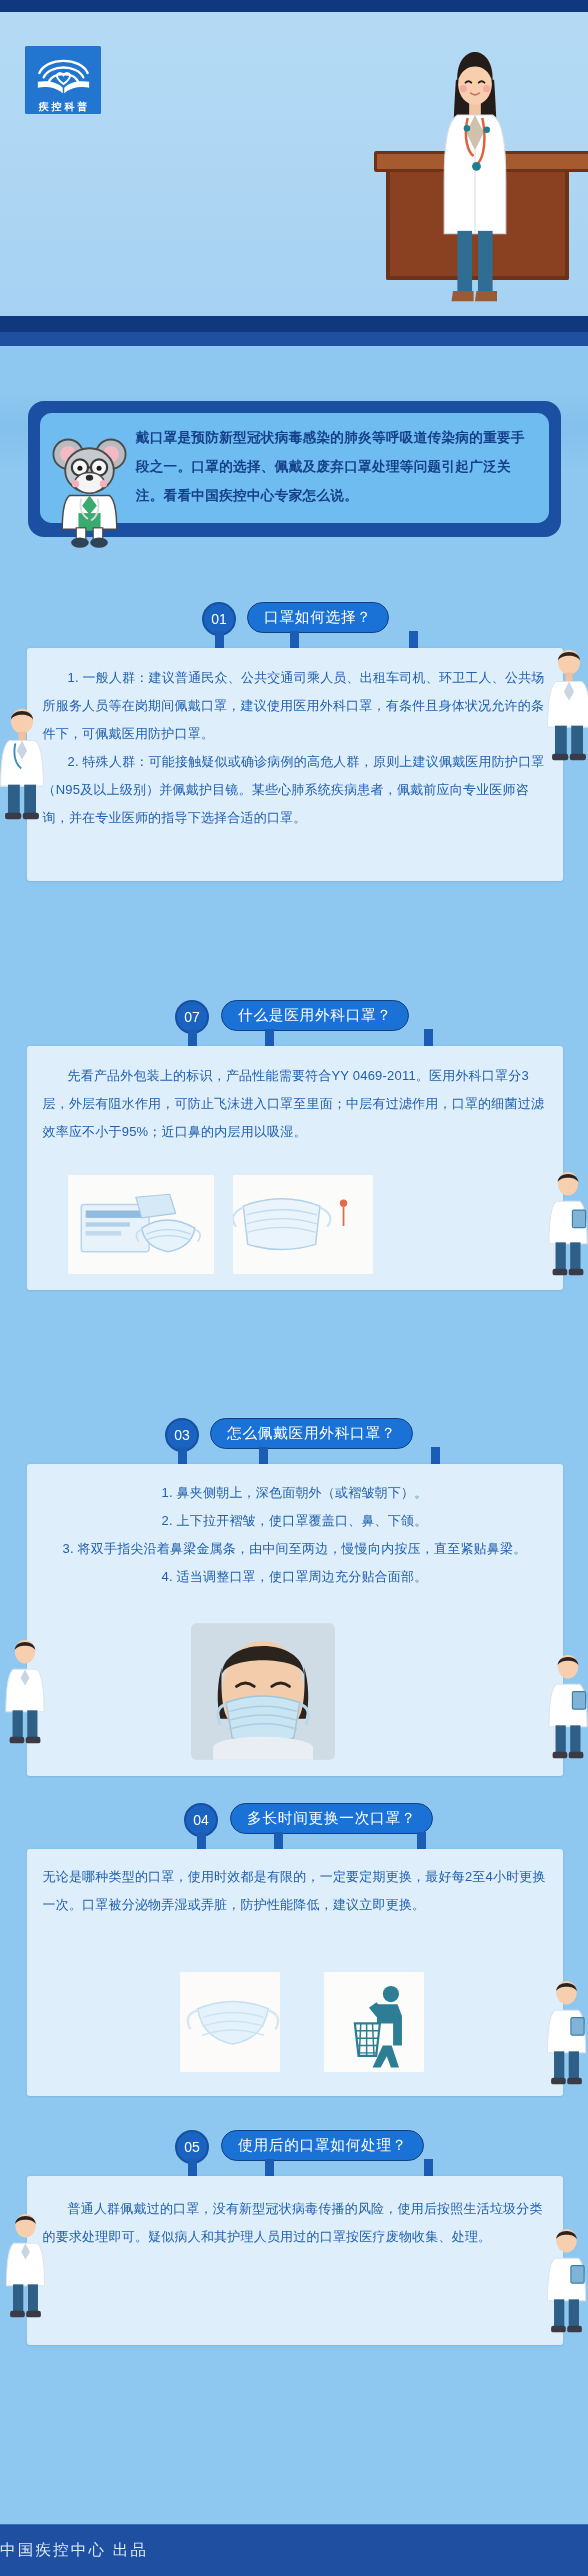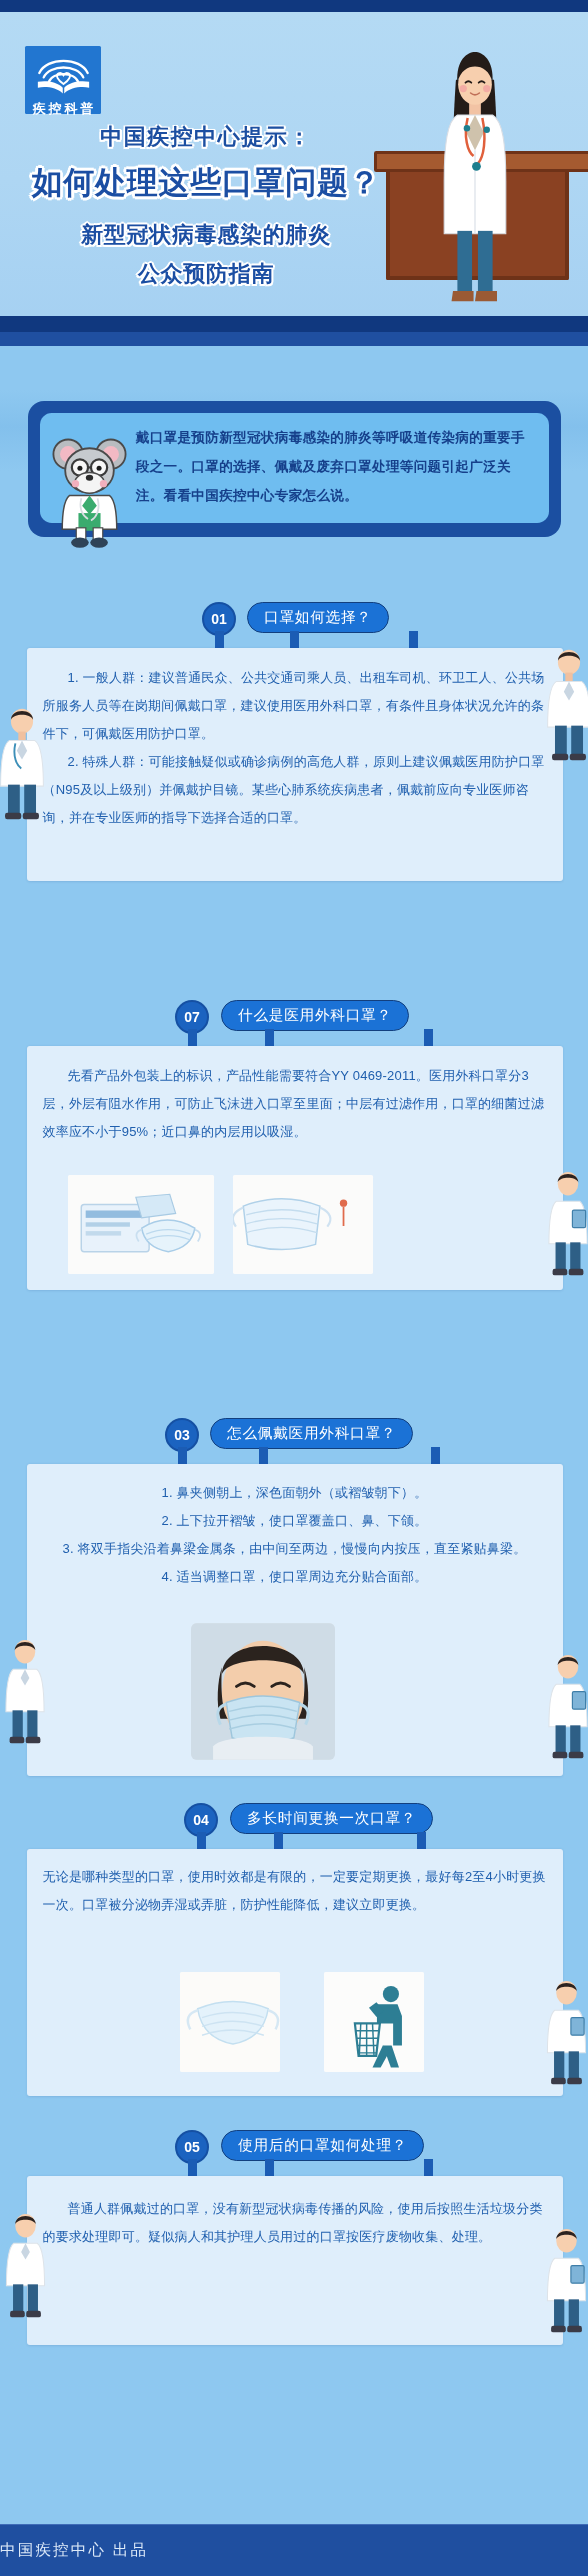--- a/index.html
+++ b/index.html
@@ -24,21 +24,21 @@
     background: linear-gradient(180deg,#b4daf4 0%, #aed6f3 55%, #a6d1f2 100%);
     overflow:hidden;
   }
   .logo {
     position:absolute; left:25px; top:34px; width:76px; height:68px;
     background:#2276d0; border-radius:1.5px;
     display:flex; flex-direction:column; align-items:center; justify-content:flex-start;
   }
   .logo svg { margin-top:5.2px; }
   .logo .logo-text {
-    color:#fff; font-size:13px; letter-spacing:2.9px; font-weight:bold;
+    color:#fff; font-size:10px; letter-spacing:2.9px; font-weight:bold;
     margin-top:2.2px; text-indent:2.9px;
   }
 
   .hero-titles { position:absolute; left:0; top:110px; width:412px; text-align:center; }
   .t-line1 {
     font-size:22px; font-weight:bold; color:#1c4fa1; letter-spacing:1.5px;
     text-shadow: 1.5px 1.5px 0 #fff, -1.5px -1.5px 0 #fff, 1.5px -1.5px 0 #fff, -1.5px 1.5px 0 #fff,
                  0 2.2px 0 #fff, 2.2px 0 0 #fff;
   }
   .t-line2 {
@@ -91,21 +91,21 @@
     color:#16408b; font-size:13.6px; font-weight:bold; line-height:29px; letter-spacing:0.3px;
   }
   .mouse { position:absolute; left:20.6px; top:31px; width:81px; height:118px; }
 
   
   .section { position:absolute; left:0; width:589px; }
   .sec-head { position:relative; height:31px; }
   .badge {
     position:absolute; width:34px; height:34px; border-radius:50%;
     background:#1b63c0; border:2.9px solid #1550a3;
-    color:#fff; font-size:14px; font-weight:bold;
+    color:#fff; font-size:14px; font-weight:normal;
     display:flex; align-items:center; justify-content:center;
   }
   .pill {
     position:absolute; height:31px; border-radius:15.5px;
     background:#1b72d6; border:1.5px solid #123f7e;
     color:#fff; font-size:14.7px; font-weight:500; letter-spacing:0.7px;
     display:flex; align-items:center; justify-content:center; padding:0 16px;
   }
   .tabs { position:absolute; top:29px; width:100%; height:19px; }
   .tab { position:absolute; width:8.8px; height:19px; background:#1b5cb4; }
@@ -158,26 +158,20 @@
             <path d="M23 42 C29 28, 57 28, 63 42"></path>
           </g>
           <path d="M8 42 C20 40, 34 42, 42 50 L42 58 C34 50, 20 48, 8 50 Z" fill="#fff"></path>
           <path d="M78 42 C66 40, 52 42, 44 50 L44 58 C52 50, 66 48, 78 50 Z" fill="#fff"></path>
           <path d="M43 33 c-4-6-11-2-8 4 c2 4 8 8 8 8 c0 0 6-4 8-8 c3-6-4-10-8-4 z" fill="none" stroke="#fff" stroke-width="2.6"></path>
         </svg>
       </span>
       <span class="logo-text">疾控科普</span>
     </div>
 
-    <div class="hero-titles">
-      <div class="t-line1">中国疾控中心提示：</div>
-      <div class="t-line2">如何处理这些口罩问题？</div>
-      <div class="t-line3">新型冠状病毒感染的肺炎</div>
-      <div class="t-line4">公众预防指南</div>
-    </div>
 
     <div class="podium"></div>
 
     <span class="doctor-hero">
       <svg width="88" height="280" viewBox="0 0 120 380">
 
         <path d="M34 52 C30 110 28 170 34 208 L86 208 C92 170 90 110 86 52 Z" fill="#241c18"></path>
 
         <rect x="52" y="78" width="16" height="24" fill="#f2c3a4"></rect>
 

